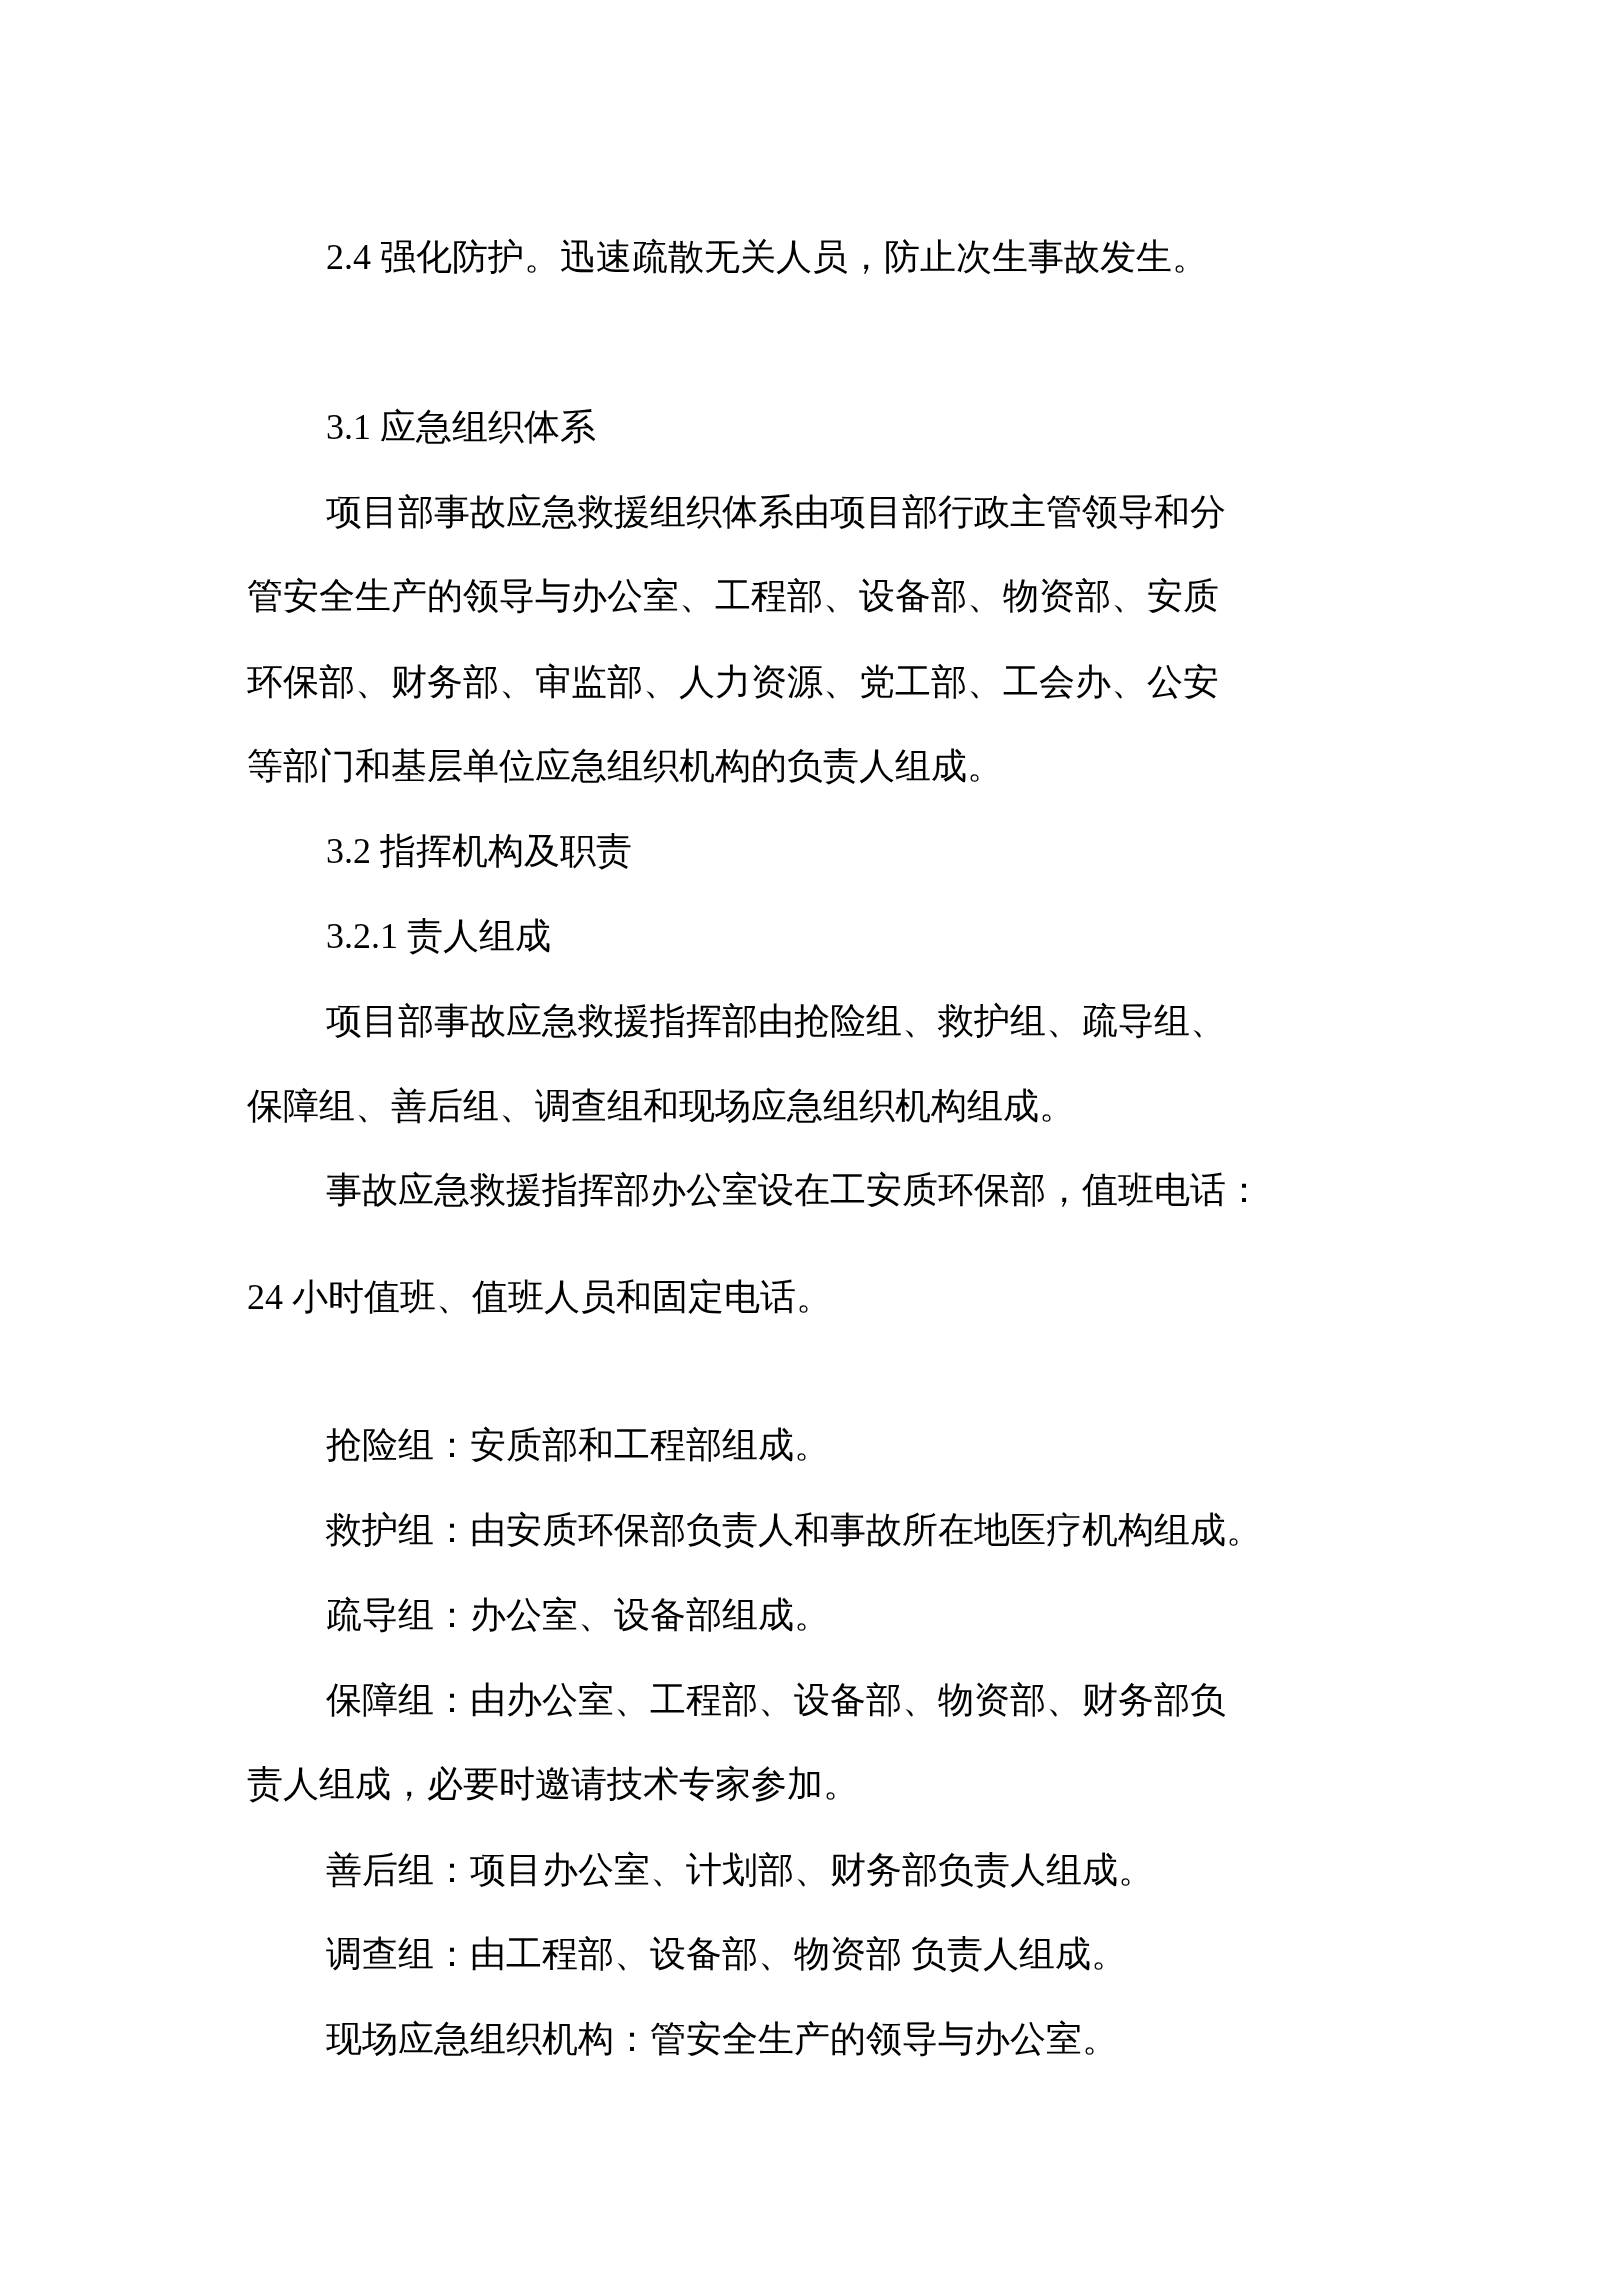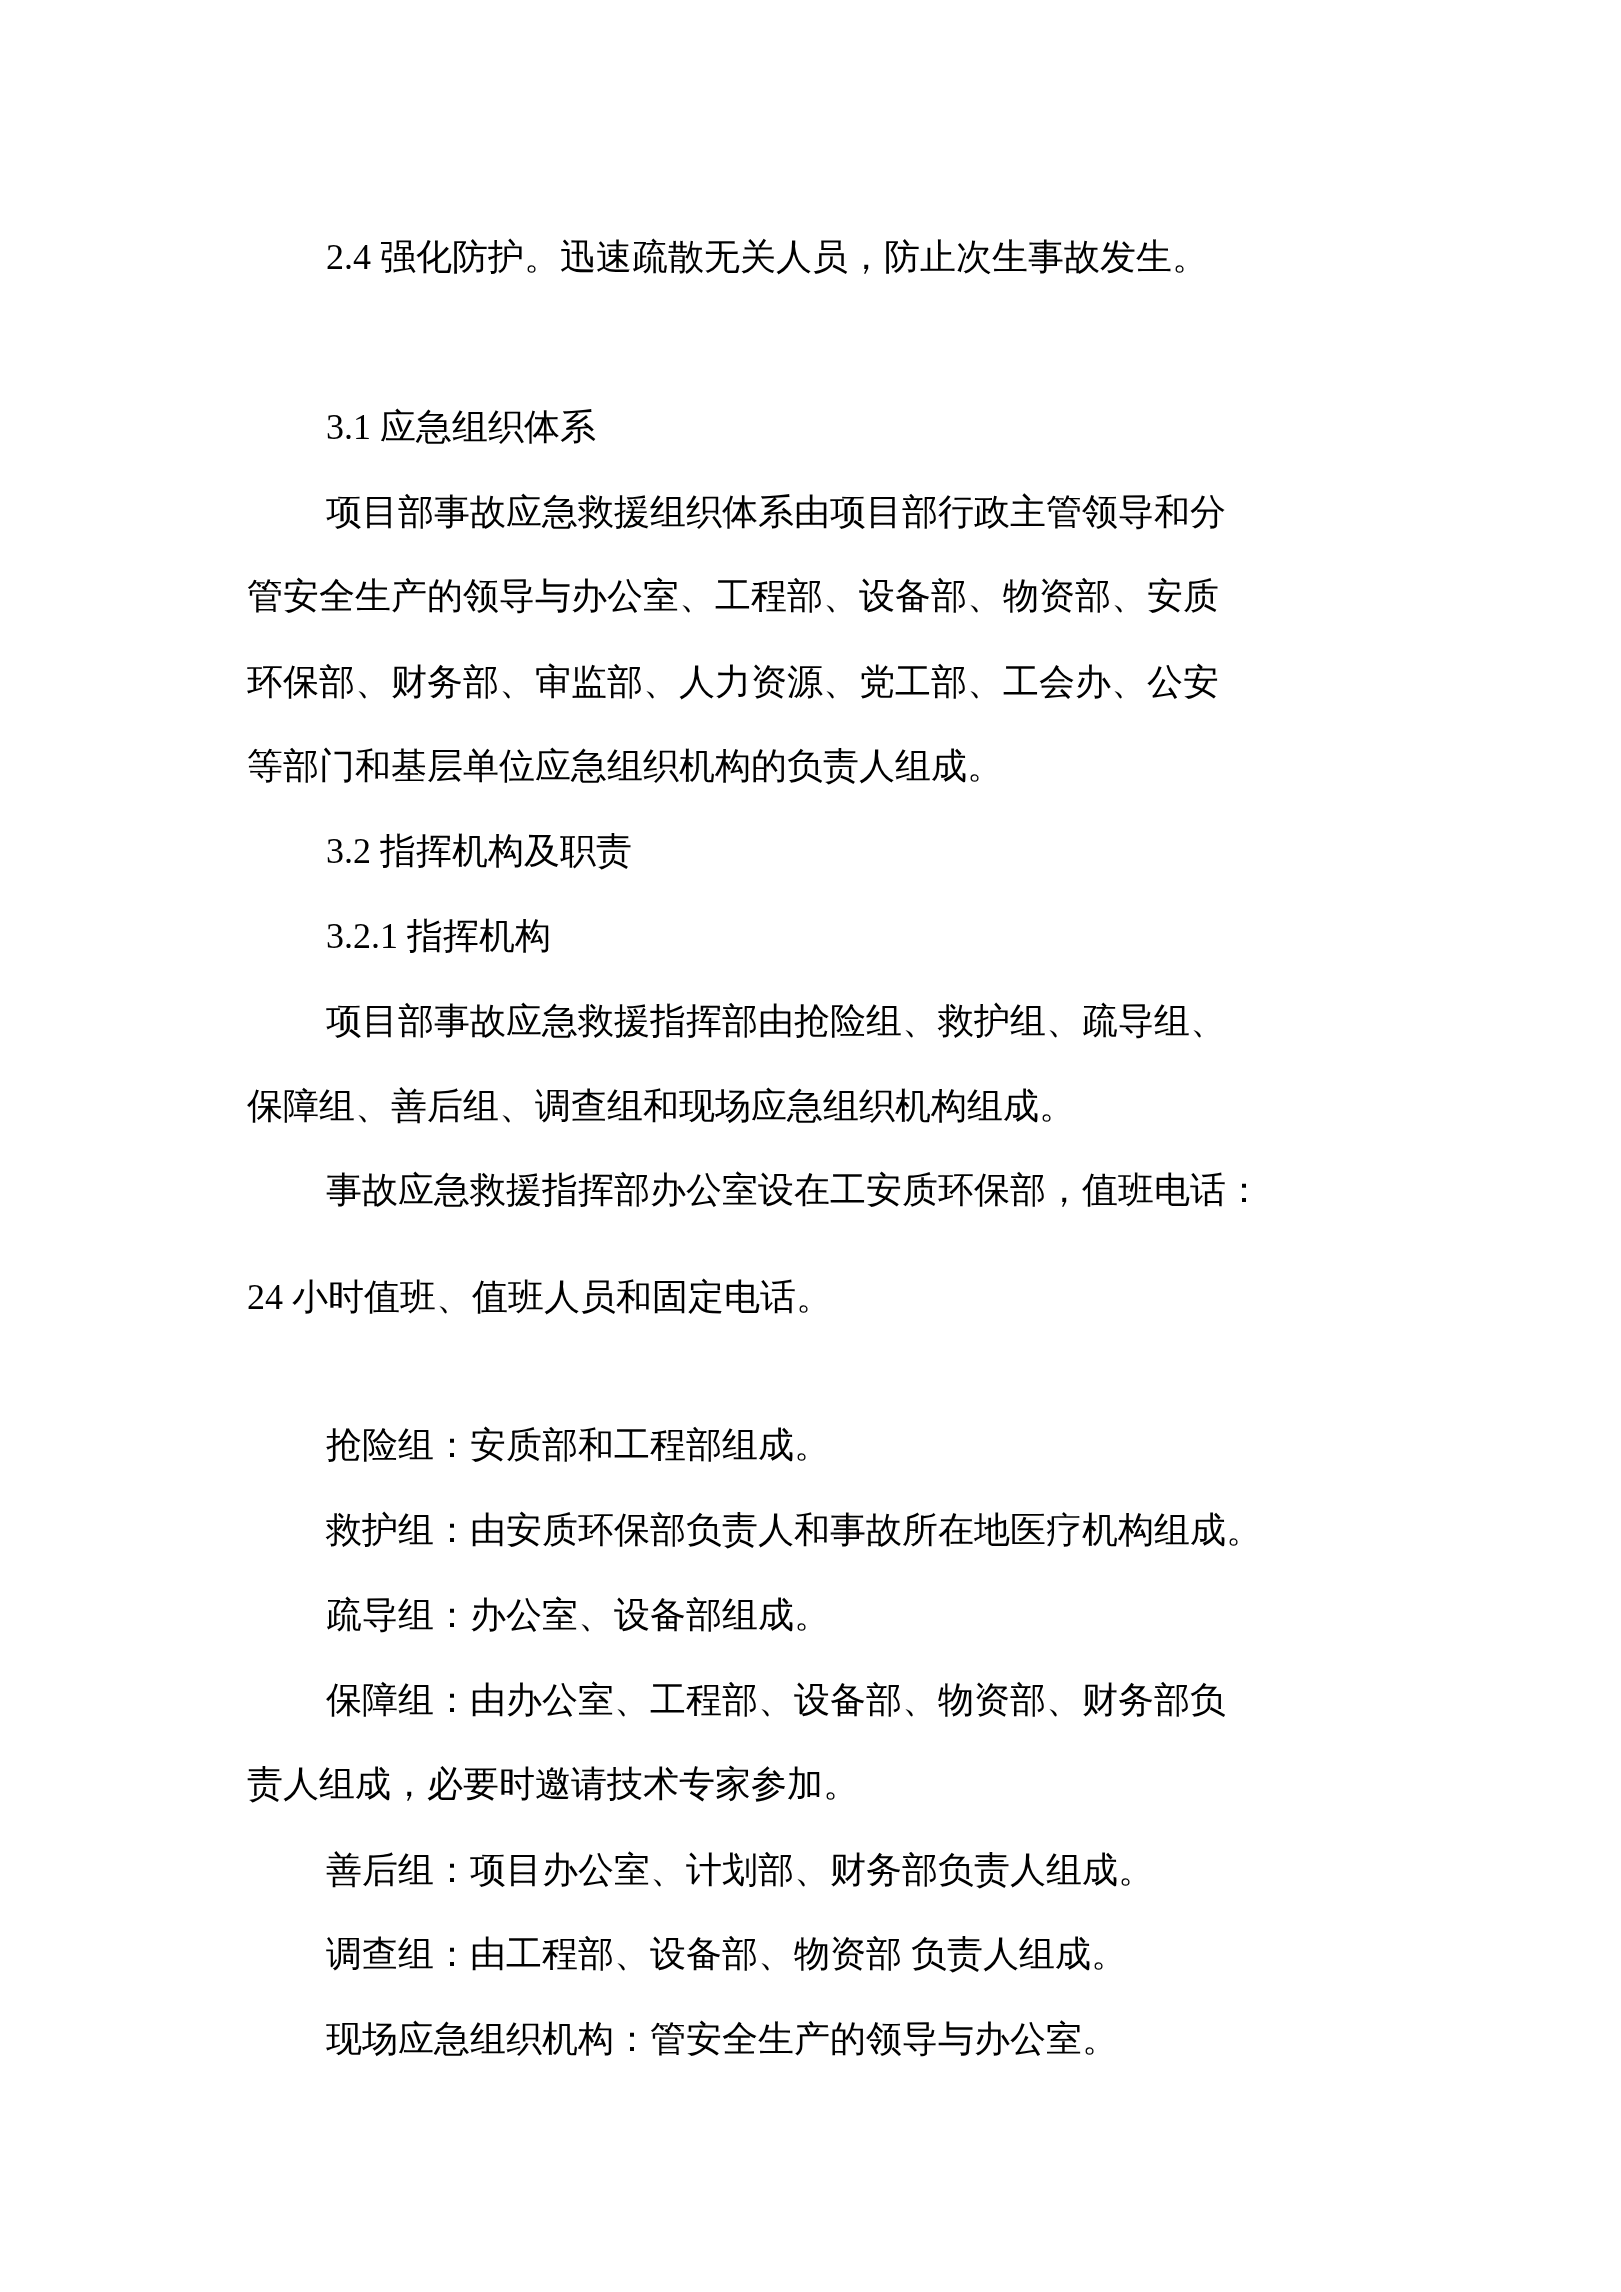--- a/index.html
+++ b/index.html
@@ -39,21 +39,21 @@
 <body>
 
 <div class="page">
   <div class="line indent" style="top:236px">2.4 强化防护。迅速疏散无关人员，防止次生事故发生。</div>
   <div class="line indent" style="top:406px">3.1 应急组织体系</div>
   <div class="line indent" style="top:491px">项目部事故应急救援组织体系由项目部行政主管领导和分</div>
   <div class="line" style="top:575px">管安全生产的领导与办公室、工程部、设备部、物资部、安质</div>
   <div class="line" style="top:661px">环保部、财务部、审监部、人力资源、党工部、工会办、公安</div>
   <div class="line" style="top:745px">等部门和基层单位应急组织机构的负责人组成。</div>
   <div class="line indent" style="top:830px">3.2 指挥机构及职责</div>
-  <div class="line indent" style="top:915px">3.2.1 指挥机构</div>
+  <div class="line indent" style="top:915px">3.2.1 责人组成</div>
   <div class="line indent" style="top:1000px">项目部事故应急救援指挥部由抢险组、救护组、疏导组、</div>
   <div class="line" style="top:1085px">保障组、善后组、调查组和现场应急组织机构组成。</div>
   <div class="line indent" style="top:1169px">事故应急救援指挥部办公室设在工安质环保部，值班电话：</div>
   <div class="line" style="top:1276px">24 小时值班、值班人员和固定电话。</div>
   <div class="line indent" style="top:1424px">抢险组：安质部和工程部组成。</div>
   <div class="line indent" style="top:1509px">救护组：由安质环保部负责人和事故所在地医疗机构组成。</div>
   <div class="line indent" style="top:1594px">疏导组：办公室、设备部组成。</div>
   <div class="line indent" style="top:1679px">保障组：由办公室、工程部、设备部、物资部、财务部负</div>
   <div class="line" style="top:1763px">责人组成，必要时邀请技术专家参加。</div>
   <div class="line indent" style="top:1849px">善后组：项目办公室、计划部、财务部负责人组成。</div>

